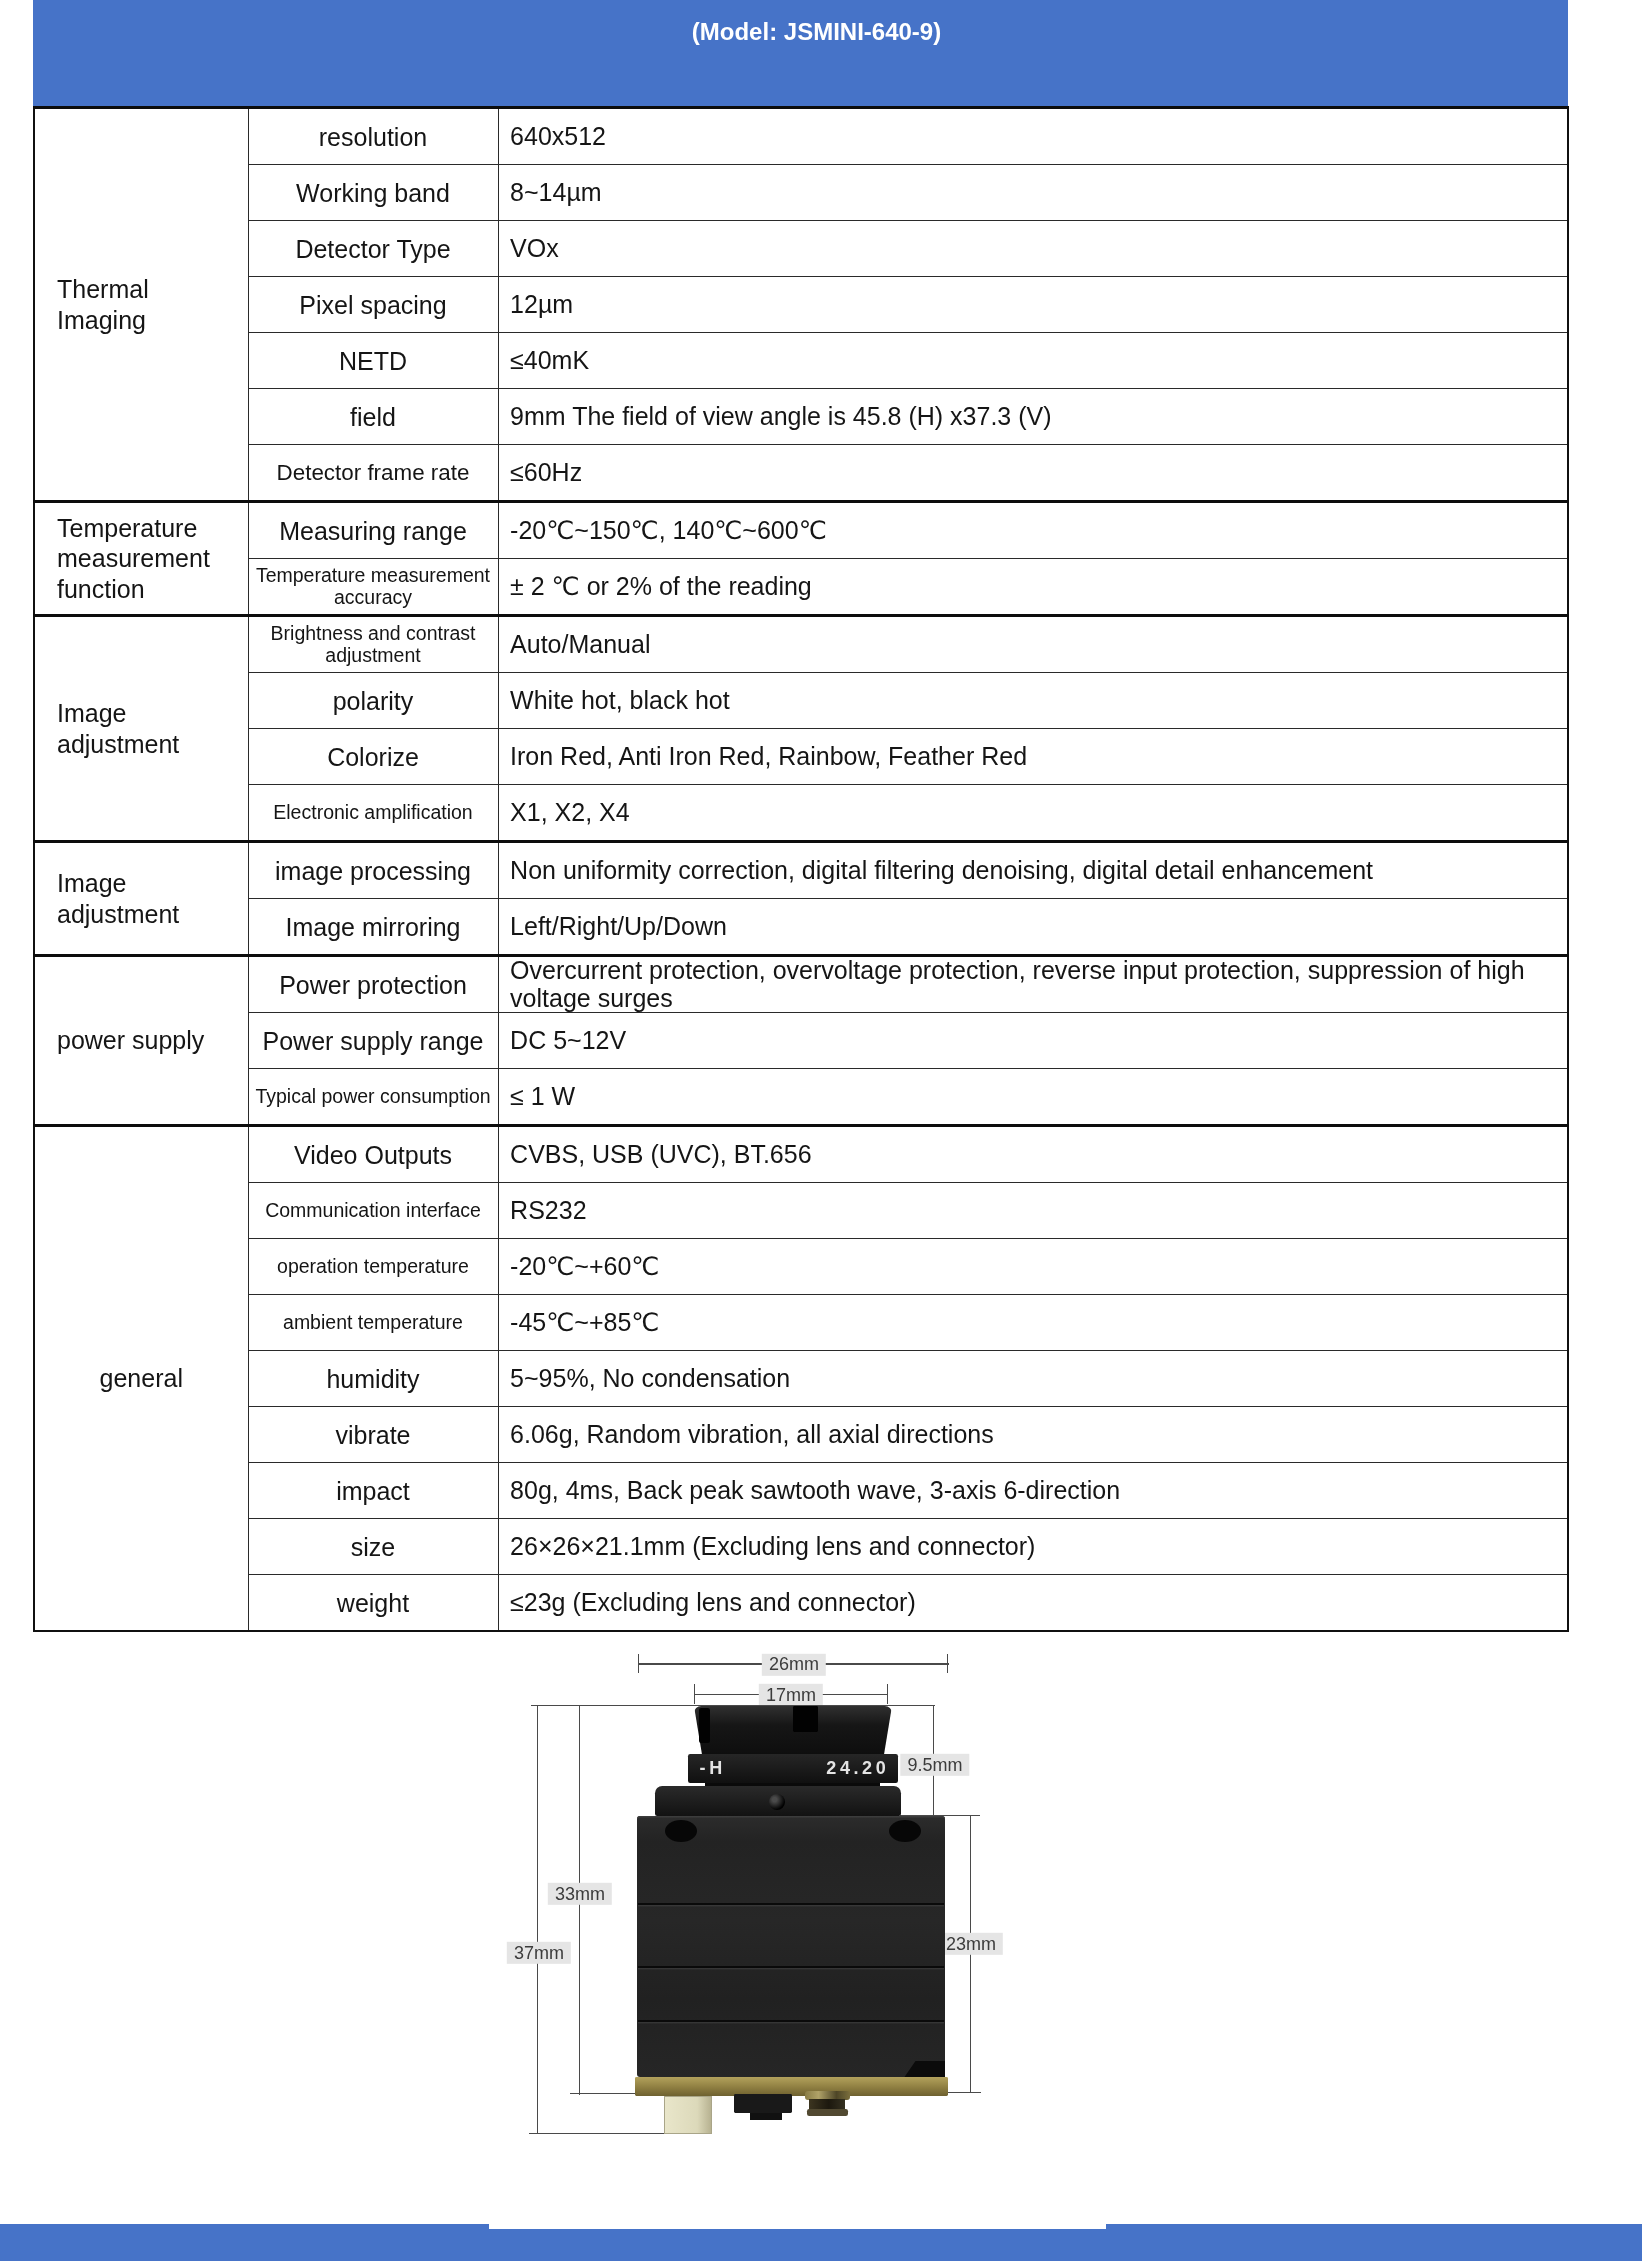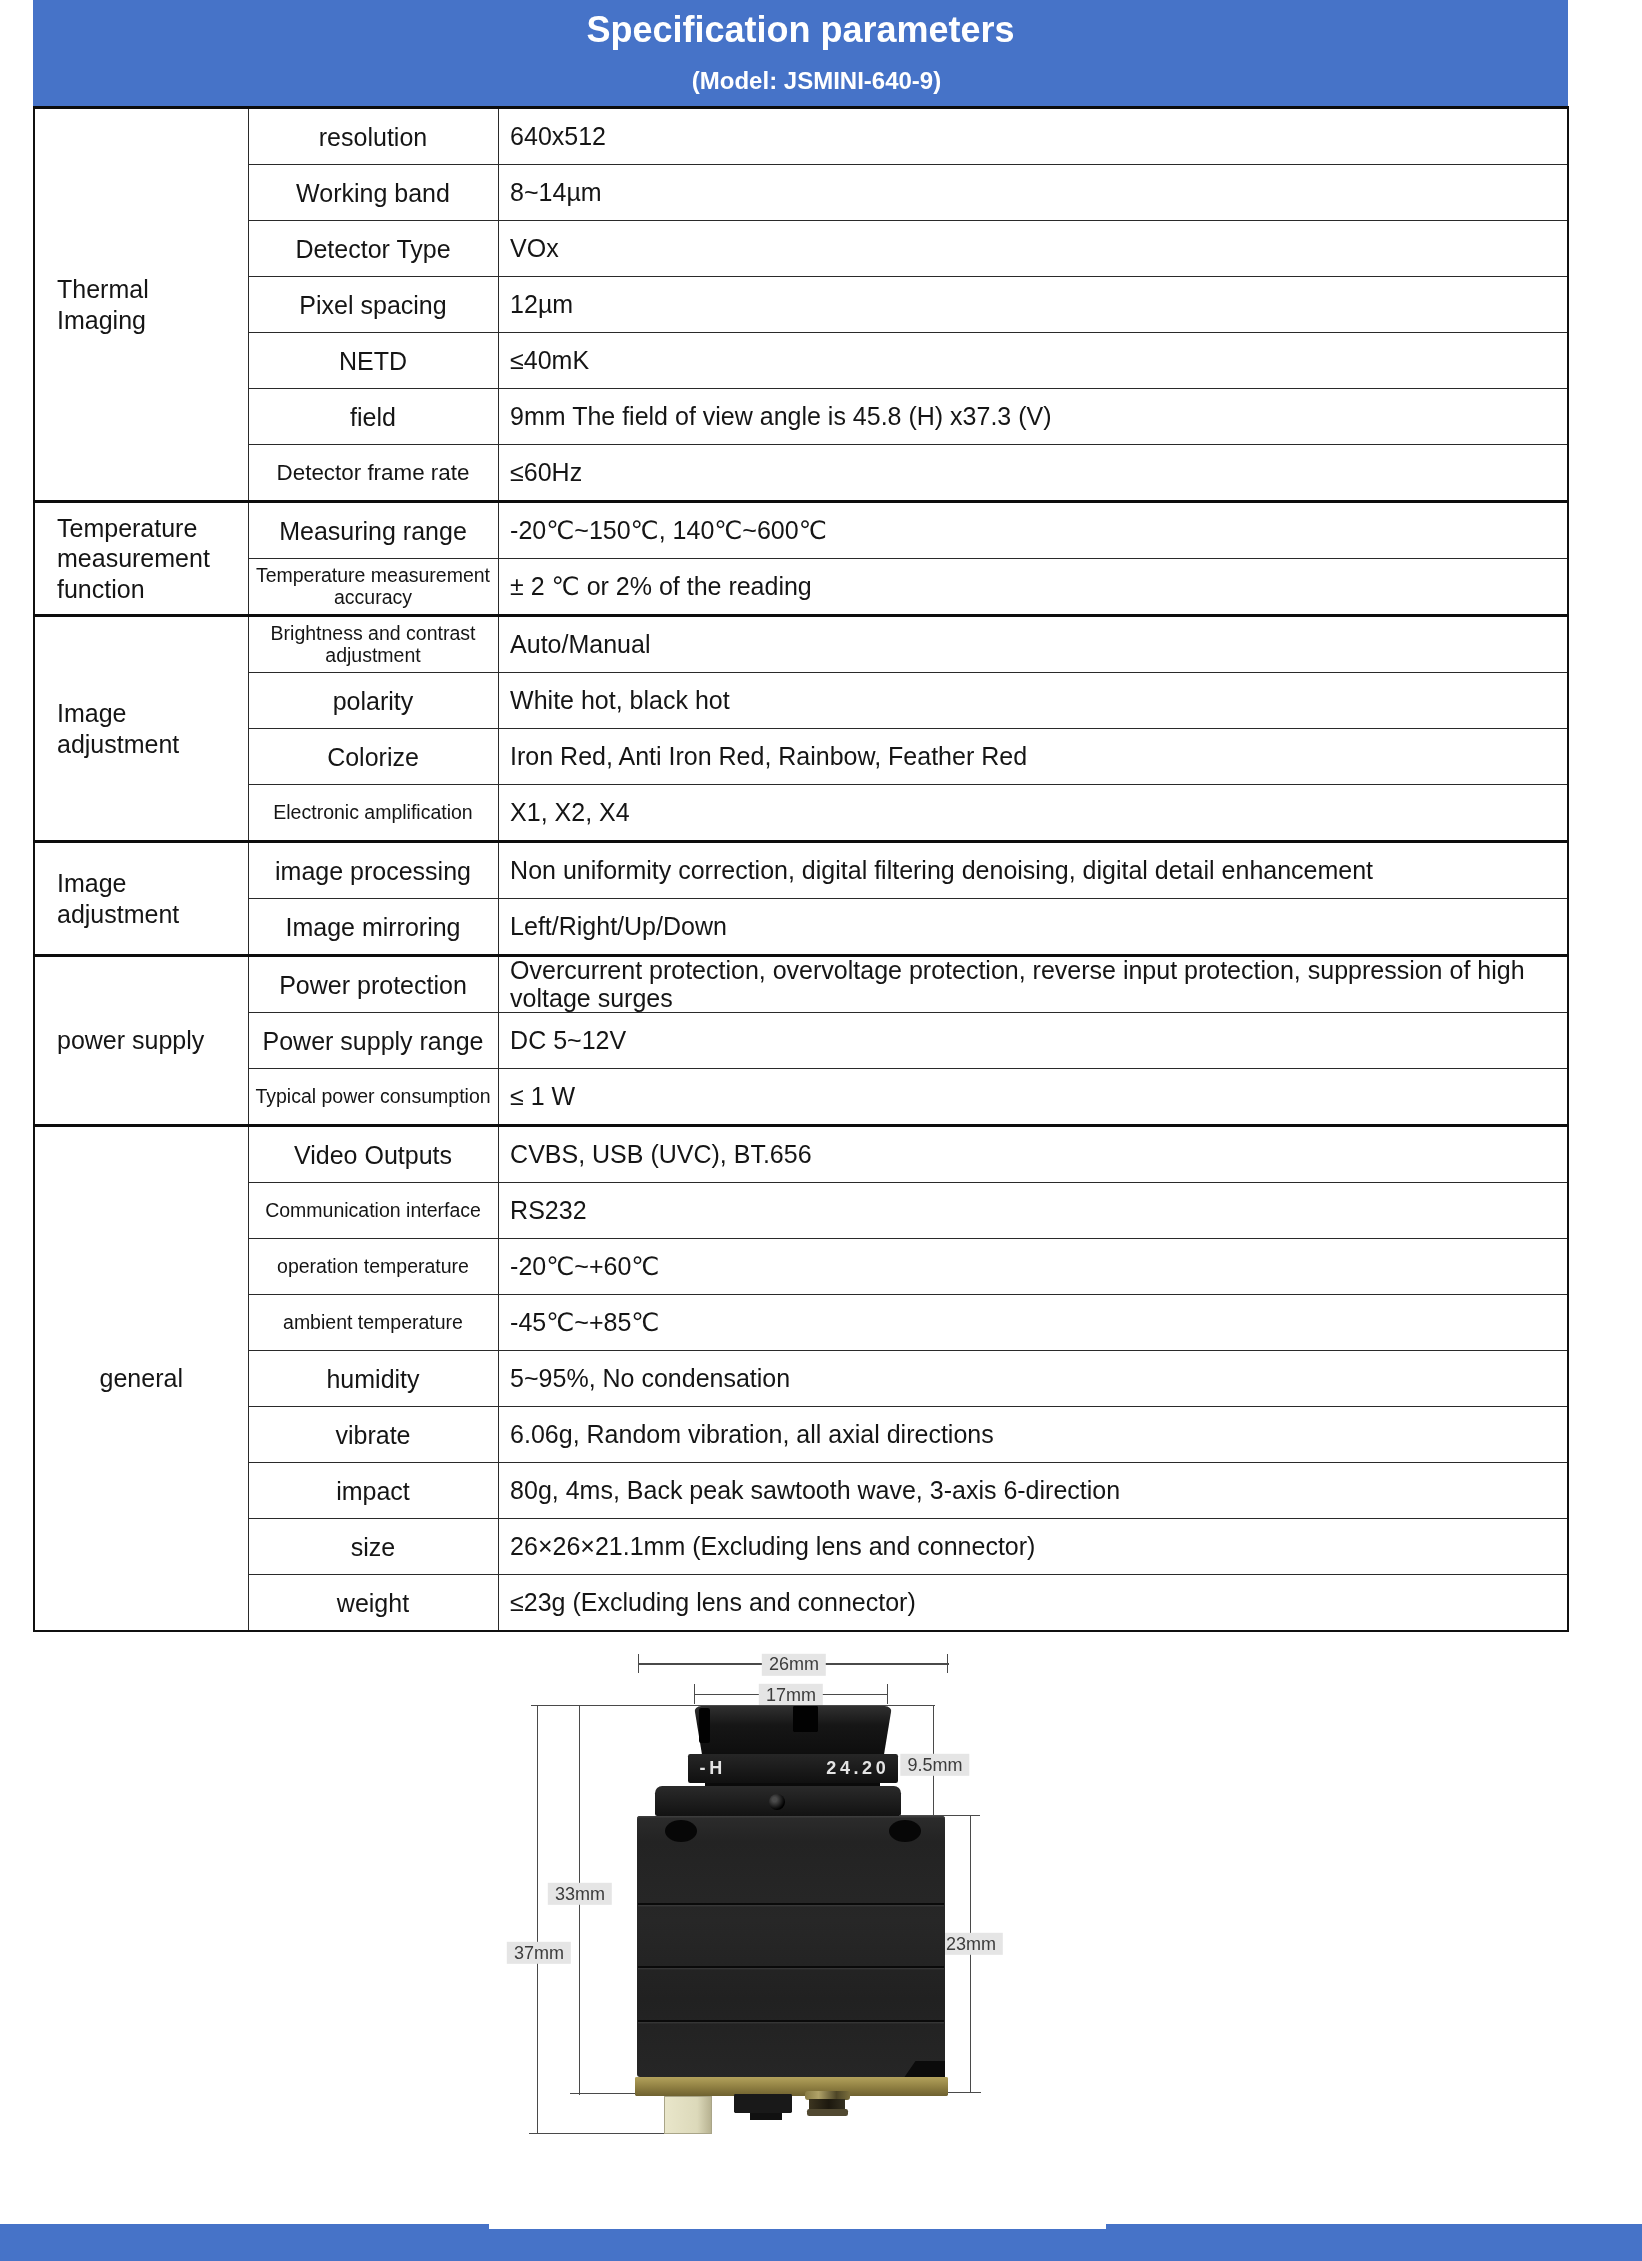--- a/index.html
+++ b/index.html
@@ -76,21 +76,20 @@
   .footer-l{left:0;top:2224px;width:489px;height:37px;}
   .footer-m{left:489px;top:2229px;width:617px;height:32px;}
   .footer-r{left:1106px;top:2224px;width:537px;height:37px;}
 </style>
 </head>
 <body>
 
 <div class="page">
 
   <div class="header">
-    <div class="title">Specification parameters</div>
     <div class="subtitle">(Model: JSMINI-640-9)</div>
   </div>
 
   <table class="spec">
     <colgroup>
       <col style="width:214px">
         <col style="width:250px">
         <col style="width:1070px">
     </colgroup>
     <tbody id="spec-body">

